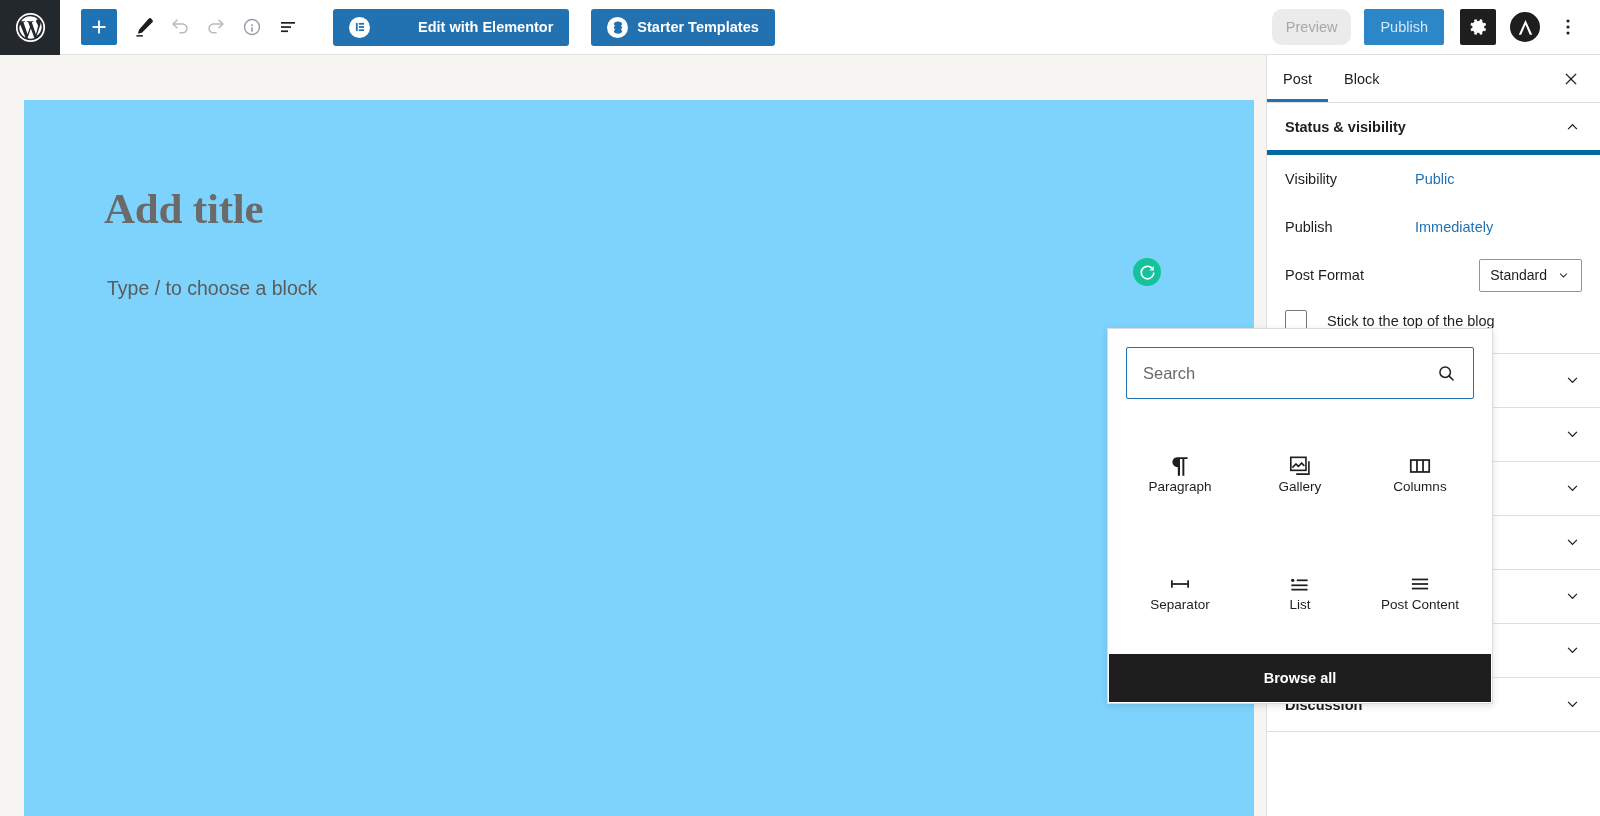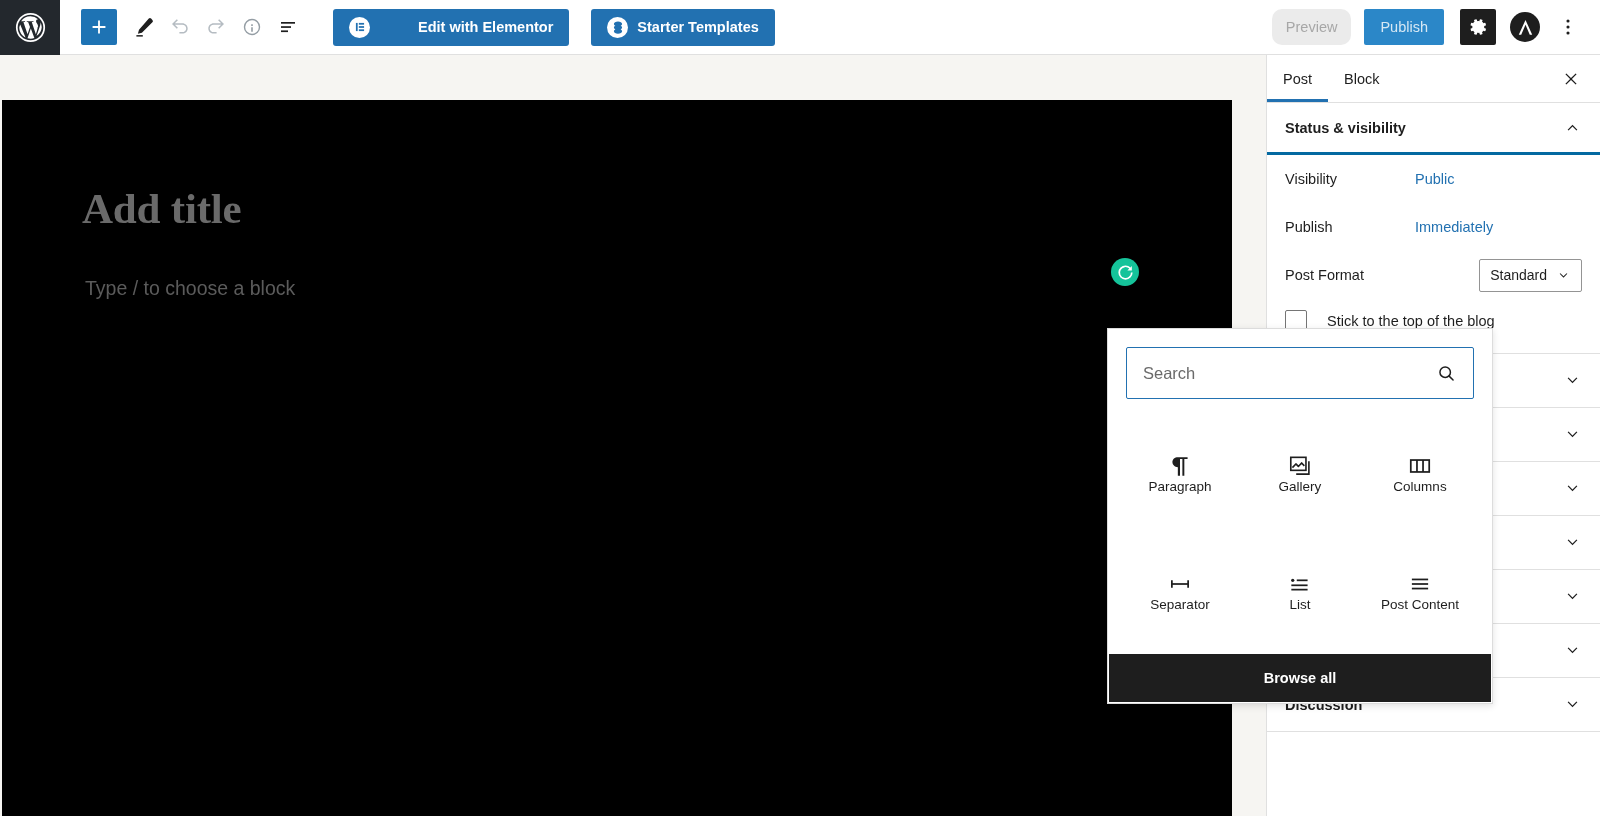--- a/index.html
+++ b/index.html
@@ -86,22 +86,22 @@
     background: none; border: none;
   }
   .kebab-btn svg { width: 22px; height: 22px; fill: #1e1e1e; }
 
   
   .editor-area {
     position: absolute; top: 55px; left: 0; width: 1266px; height: 761px;
     background: #f6f5f2;
   }
   .canvas {
-    position: absolute; left: 2px; top: 45px; width: 1230px; height: 716px;
-    background: #000000;
+    position: absolute; left: 24px; top: 45px; width: 1230px; height: 716px;
+    background: #7dd3fc;
   }
   .post-title {
     position: absolute; left: 80px; top: 84px;
     font-family: "Liberation Serif", serif; font-size: 43px; font-weight: bold;
     color: #6a6a6a; letter-spacing: -0.2px;
   }
   .block-placeholder {
     position: absolute; left: 83px; top: 177px;
     font-size: 19.5px; color: #5b5b5b;
   }
@@ -136,21 +136,21 @@
   .sb-close {
     position: absolute; right: 14px; top: 9px; width: 30px; height: 30px;
     display: flex; align-items: center; justify-content: center; cursor: pointer;
     background: none; border: none;
   }
   .sb-close svg { width: 20px; height: 20px; fill: #1e1e1e; }
 
   .panel-head {
     display: flex; align-items: center; justify-content: space-between;
     padding: 0 18px; height: 52px; cursor: pointer;
-    border-bottom: 3px solid #0369a1;
+    border-bottom: 5px solid #0369a1;
   }
   .panel-head .t { font-size: 14.5px; font-weight: bold; color: #1e1e1e; }
   .panel-head svg { width: 19px; height: 19px; fill: #1e1e1e; }
 
   .row {
     display: flex; align-items: center; padding: 0 18px; height: 48px;
   }
   .row .label { font-size: 14.5px; color: #1e1e1e; width: 130px; }
   .row .link {
     font-size: 14.5px; color: #2271b1; cursor: pointer; background: none;

